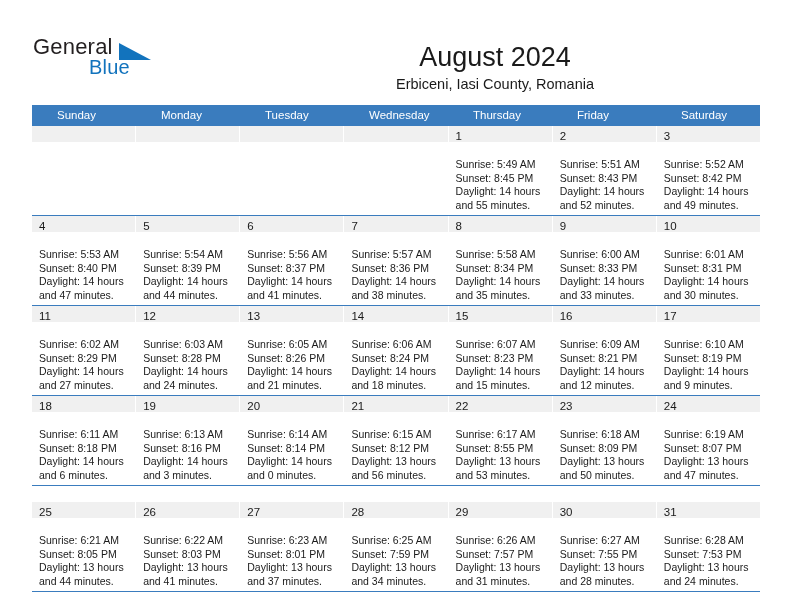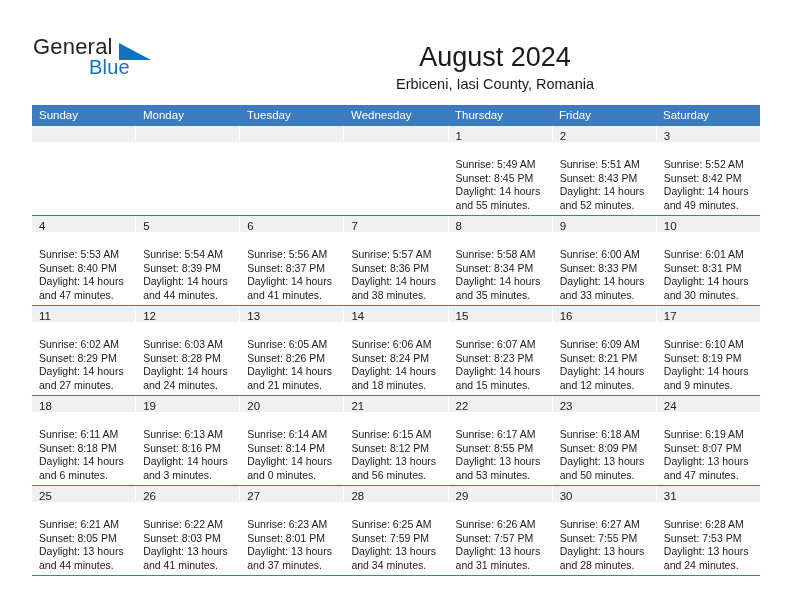--- a/index.html
+++ b/index.html
@@ -94,34 +94,35 @@
     display: flex;
     width: 728px;
     height: 21px;
     background: #3a7cbe;
   }
   .dow-cell {
     flex: 1 1 0;
     color: #ffffff;
     font-size: 11.5px;
     line-height: 21px;
-    padding-left: 7px;
+    padding-left: 25px;
     box-sizing: border-box;
     white-space: nowrap;
   }
 
   .week-row {
     display: flex;
     width: 728px;
     height: 90px;
     border-bottom: 1.5px solid #3a7cbe;
     box-sizing: border-box;
   }
   .week-row:last-child {
     border-bottom: 1.5px solid #3a7cbe;
+    margin-top: 16px;
   }
   .day-cell {
     flex: 1 1 0;
     position: relative;
     box-sizing: border-box;
     border-right: 1px solid #ffffff;
     background: #ffffff;
     overflow: hidden;
   }
   .day-cell:last-child {

